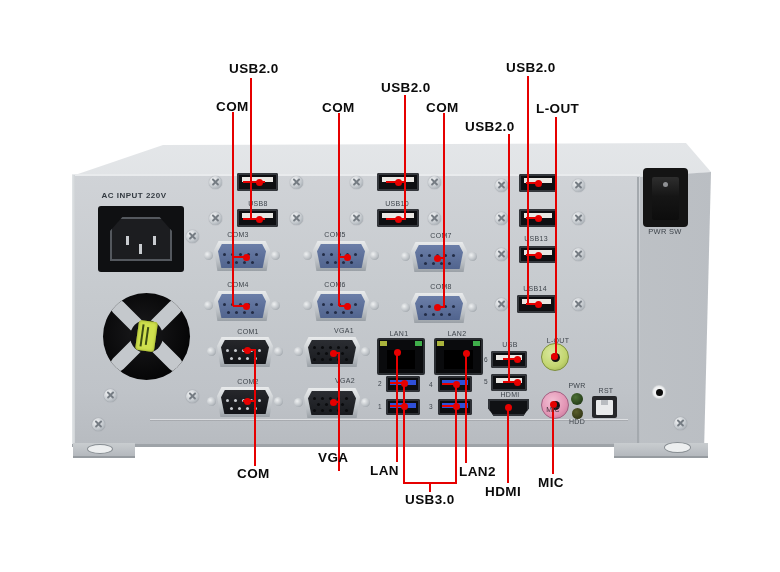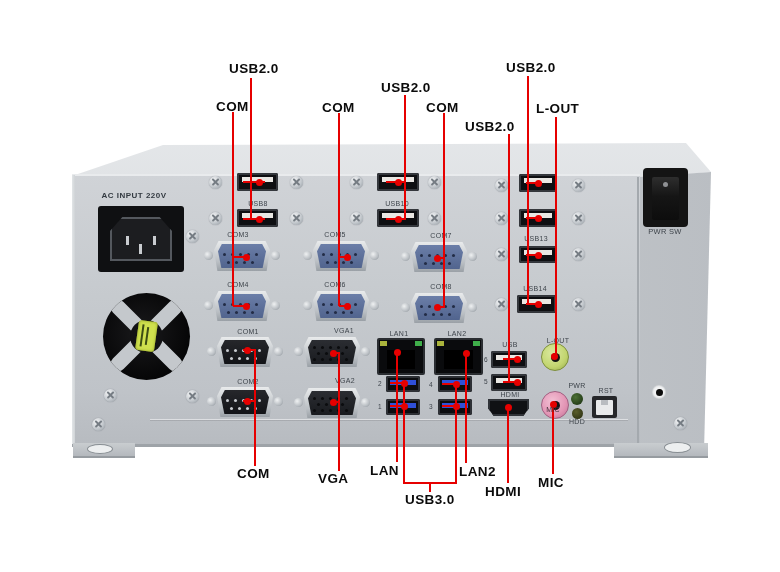--- a/index.html
+++ b/index.html
@@ -384,20 +384,20 @@
   <div class="blabel" style="left:229px;top:61px;">USB2.0</div>
   <div class="blabel" style="left:216px;top:99px;">COM</div>
   <div class="blabel" style="left:322px;top:100px;">COM</div>
   <div class="blabel" style="left:381px;top:80px;">USB2.0</div>
   <div class="blabel" style="left:426px;top:100px;">COM</div>
   <div class="blabel" style="left:465px;top:119px;">USB2.0</div>
   <div class="blabel" style="left:506px;top:60px;">USB2.0</div>
   <div class="blabel" style="left:536px;top:101px;">L-OUT</div>
 
   <div class="blabel" style="left:237px;top:466px;">COM</div>
-  <div class="blabel" style="left:318px;top:471px;">VGA</div>
+  <div class="blabel" style="left:318px;top:450px;">VGA</div>
   <div class="blabel" style="left:370px;top:463px;">LAN</div>
   <div class="blabel" style="left:459px;top:464px;">LAN2</div>
   <div class="blabel" style="left:405px;top:492px;">USB3.0</div>
   <div class="blabel" style="left:485px;top:484px;">HDMI</div>
   <div class="blabel" style="left:538px;top:475px;">MIC</div>
 
 </div>
 
 </body></html>

